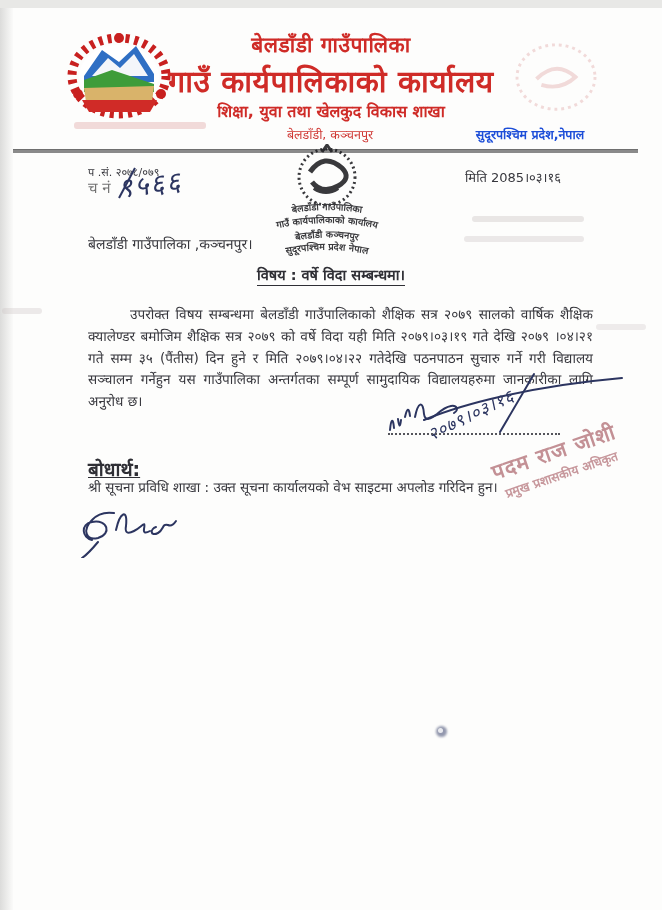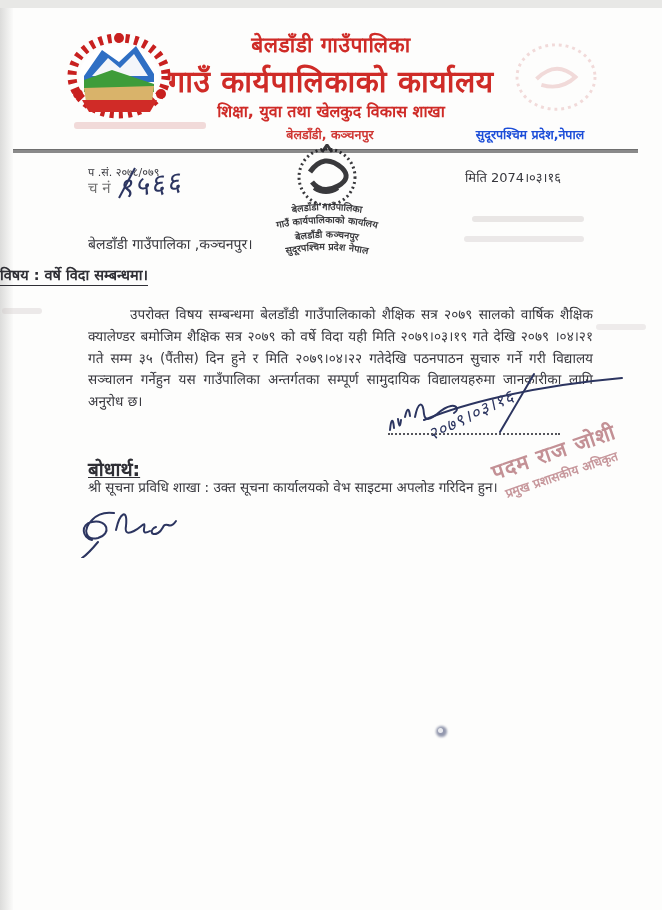--- a/index.html
+++ b/index.html
@@ -19,21 +19,21 @@
 
   
   .letterhead{position:absolute;left:0;top:0;width:662px;}
   .lh-title1{position:absolute;left:0;top:22px;width:662px;text-align:center;
     font-size:21px;font-weight:bold;color:#cf2b27;letter-spacing:.5px;}
   .lh-title2{position:absolute;left:0;top:52px;width:662px;text-align:center;
     font-size:30px;font-weight:bold;color:#cf2b27;letter-spacing:.5px;}
   .lh-title3{position:absolute;left:0;top:92px;width:662px;text-align:center;
     font-size:16px;font-weight:bold;color:#cf2b27;}
   .lh-place{position:absolute;left:160px;top:118px;width:340px;text-align:center;
-    font-size:12.5px;font-weight:bold;color:#cf3733;}
+    font-size:12.5px;font-weight:normal;color:#cf3733;}
   .lh-province{position:absolute;left:430px;top:118px;width:200px;text-align:center;
     font-size:12.5px;font-weight:bold;color:#1d4ed8;}
   .logo{position:absolute;left:62px;top:24px;width:115px;height:95px;}
   .header-rule{position:absolute;left:13px;top:141px;width:625px;height:3px;
     background:#8a8a8a;border-top:1px solid #6f6f6f;}
 
   
   .ref-no{position:absolute;left:88px;top:156px;font-size:11px;color:#37373d;}
   .dispatch-label{position:absolute;left:88px;top:169px;font-size:15px;color:#737373;}
   .dispatch-no{position:absolute;left:118px;top:157px;font-size:27px;
@@ -42,21 +42,21 @@
     background:#2c3560;transform:rotate(28deg);}
   .letter-date{position:absolute;left:465px;top:160px;font-size:13px;color:#37373d;}
 
   .addressee1{position:absolute;left:88px;top:203px;font-size:14px;color:#37373d;}
   .addressee2{position:absolute;left:88px;top:226px;font-size:14px;color:#37373d;text-align:right;}
 
   
   .office-stamp{position:absolute;left:252px;top:136px;width:150px;height:122px;opacity:.88;}
 
   
-  .subject{position:absolute;left:0;top:256px;width:662px;text-align:left;
+  .subject{position:absolute;left:0;top:256px;width:662px;text-align:center;
     font-size:14.5px;font-weight:bold;color:#2f2f35;}
   .subject span{border-bottom:1.5px solid #2f2f35;padding-bottom:2px;}
   .body-par{position:absolute;left:88px;top:296px;width:505px;
     font-size:13.6px;line-height:21.8px;text-align:justify;text-indent:42px;color:#37373d;}
 
   
   .sign-main{position:absolute;left:382px;top:362px;width:250px;height:72px;}
   .sign-date{position:absolute;left:424px;top:395px;font-size:17px;color:#2c3560;
     transform:rotate(-26deg);letter-spacing:1px;font-style:italic;}
   .sign-dots{position:absolute;left:388px;top:425px;width:172px;height:0;
@@ -128,21 +128,21 @@
     <div class="lh-title3">शिक्षा, युवा तथा खेलकुद विकास शाखा</div>
     <div class="lh-place">बेलडाँडी, कञ्चनपुर</div>
     <div class="lh-province">सुदूरपश्चिम प्रदेश,नेपाल</div>
   </div>
   <div class="header-rule"></div>
 
   <div class="ref-no">प .सं. २०७८/०७९</div>
   <div class="dispatch-label">च नं</div>
   <div class="dispatch-no">९५६६</div>
   <div class="dispatch-strike"></div>
-  <div class="letter-date">मिति 2074।०३।१६</div>
+  <div class="letter-date">मिति 2085।०३।१६</div>
 
   <svg class="office-stamp" viewBox="0 0 150 122">
     <defs>
       <path id="arc1" d="M18,74 Q75,58 132,74"></path>
       <path id="arc2" d="M10,88 Q75,70 140,88"></path>
       <path id="arc3" d="M26,101 Q75,86 124,101"></path>
       <path id="arc4" d="M18,114 Q75,98 132,114"></path>
     </defs>
     <g fill="none" stroke="#1e1e22">
       <circle cx="75" cy="33" r="28" stroke-width="3" stroke-dasharray="2 3"></circle>

